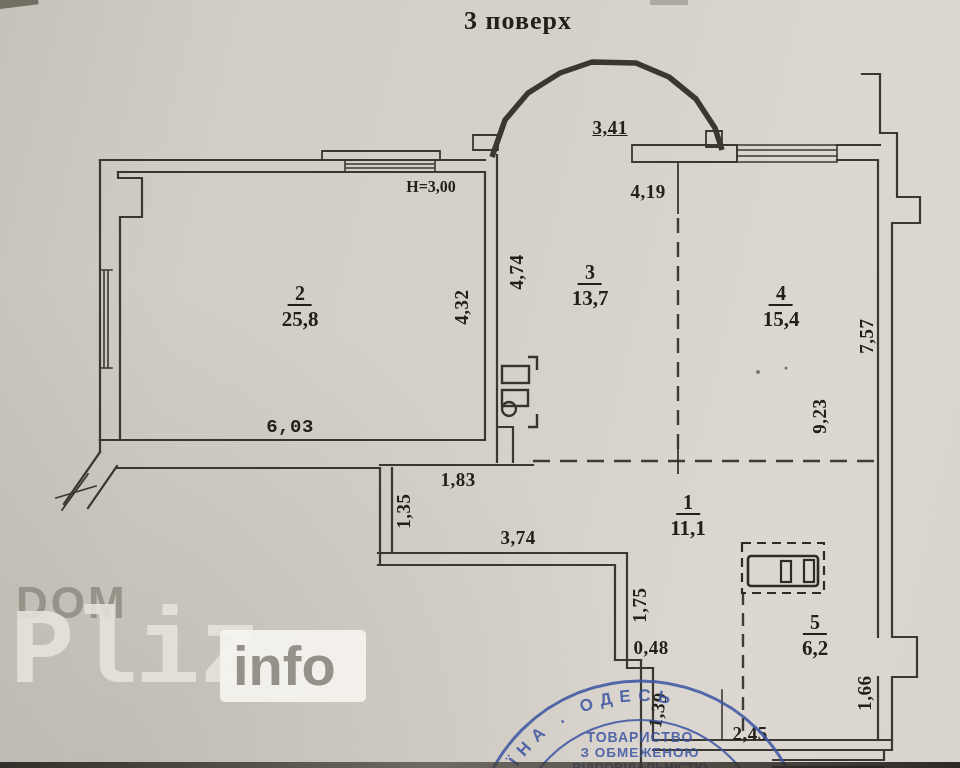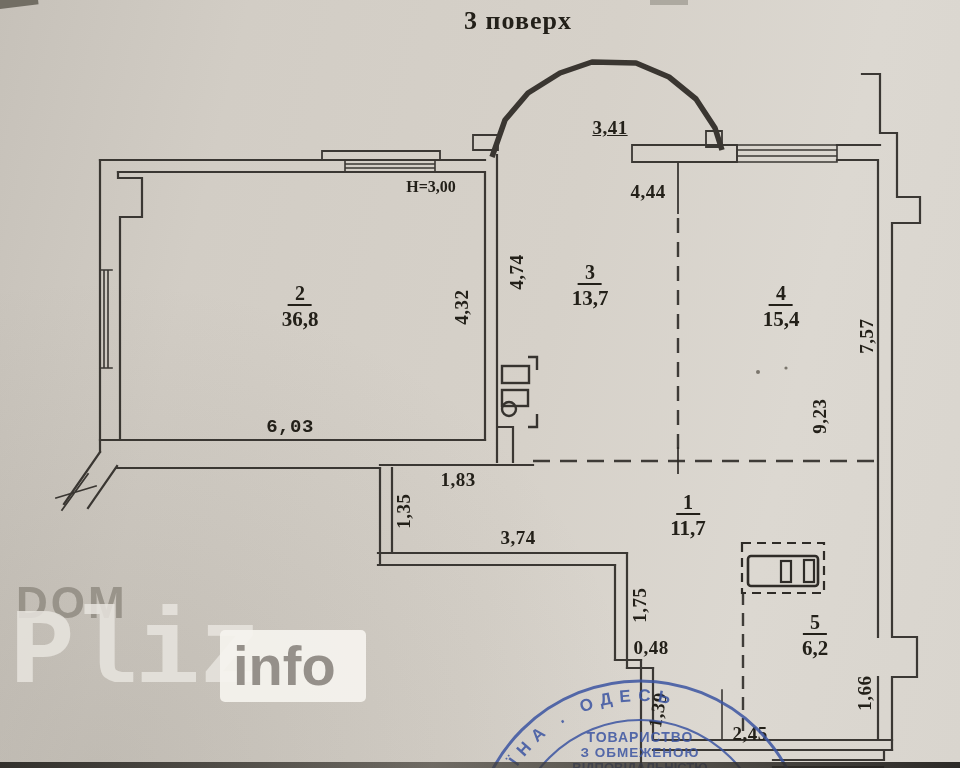--- a/index.html
+++ b/index.html
@@ -125,43 +125,43 @@
     </g>
 
     <g fill="#7b766d">
       <circle cx="758" cy="372" r="2"></circle>
       <circle cx="786" cy="368" r="1.6"></circle>
     </g>
   </svg>
 
   <div class="room" style="left:300px;top:283px;">
     <span class="num">2</span>
-    <span class="area">36,8</span>
+    <span class="area">25,8</span>
   </div>
   <div class="room" style="left:590px;top:262px;">
     <span class="num">3</span>
     <span class="area">13,7</span>
   </div>
   <div class="room" style="left:781px;top:283px;">
     <span class="num">4</span>
     <span class="area">15,4</span>
   </div>
   <div class="room" style="left:688px;top:492px;">
     <span class="num">1</span>
-    <span class="area">11,7</span>
+    <span class="area">11,1</span>
   </div>
   <div class="room" style="left:815px;top:612px;">
     <span class="num">5</span>
     <span class="area">6,2</span>
   </div>
 
   <div class="hlabel" style="left:431px;top:187px;">H=3,00</div>
 
   <div class="dim" style="left:610px;top:128px;text-decoration:underline;">3,41</div>
-  <div class="dim" style="left:648px;top:192px;">4,44</div>
+  <div class="dim" style="left:648px;top:192px;">4,19</div>
   <div class="dim rot" style="left:517px;top:272px;">4,74</div>
   <div class="dim rot" style="left:462px;top:307px;">4,32</div>
   <div class="dim" style="left:290px;top:427px;font-family:Liberation Mono, monospace;">6,03</div>
   <div class="dim" style="left:458px;top:480px;">1,83</div>
   <div class="dim rot" style="left:404px;top:511px;">1,35</div>
   <div class="dim" style="left:518px;top:538px;">3,74</div>
   <div class="dim rot" style="left:640px;top:605px;">1,75</div>
   <div class="dim" style="left:651px;top:648px;">0,48</div>
   <div class="dim rot80" style="left:658px;top:710px;">1,39</div>
   <div class="dim" style="left:750px;top:734px;">2,45</div>

